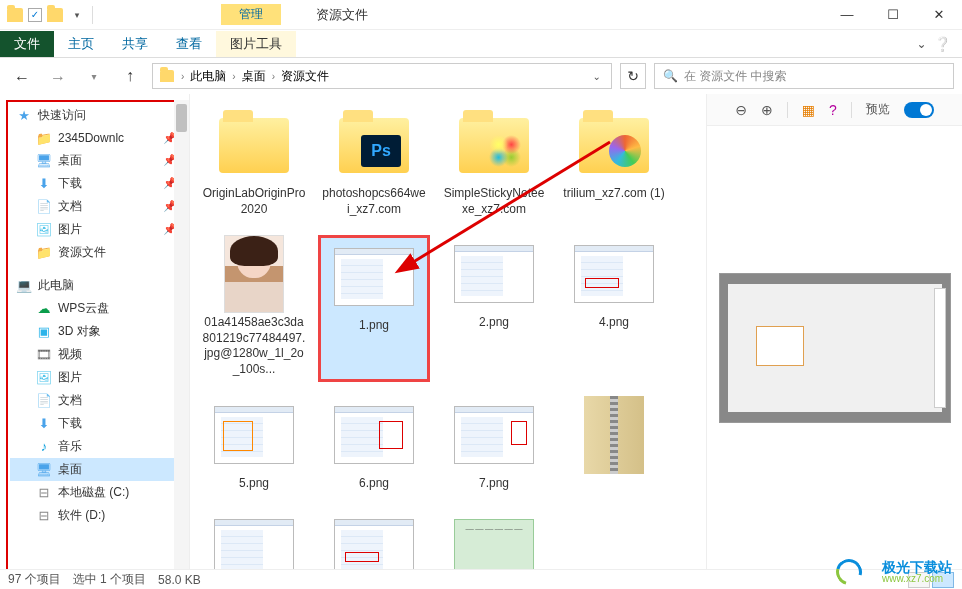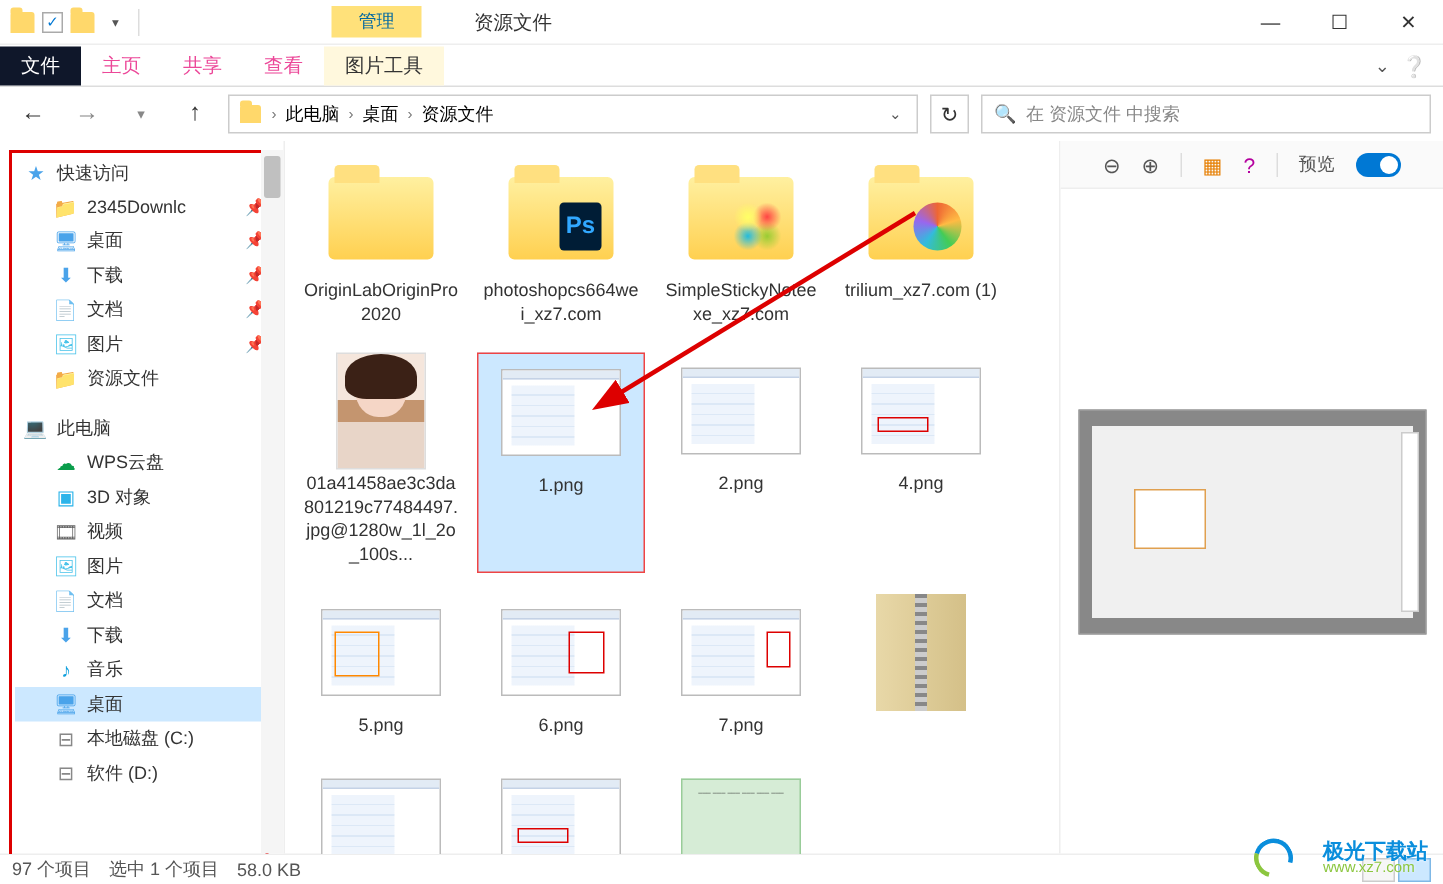--- a/index.html
+++ b/index.html
@@ -12,22 +12,22 @@
 .folder-icon-s { width: 16px; height: 14px; background: #ffd86b; border-radius: 2px 2px 0 0; position: relative; }
 .folder-icon-s::before { content: ""; position: absolute; top: -3px; left: 0; width: 8px; height: 4px; background: #ffd86b; border-radius: 2px 2px 0 0; }
 .tb-down { font-size: 9px; color: #555; }
 .ribbon-tab-context { background: #ffe17a; color: #0369a1; padding: 2px 18px; font-size: 12px; margin-left: 120px; }
 .title-text { margin-left: 35px; font-size: 13px; color: #333; }
 .win-controls { margin-left: auto; display: flex; }
 .win-btn { width: 46px; height: 30px; display: flex; align-items: center; justify-content: center; font-size: 13px; color: #333; }
 
 
 .ribbon { height: 28px; background: #fff; display: flex; align-items: center; border-bottom: 1px solid #ddd; position: relative; }
-.ribbon-tab { padding: 4px 14px; font-size: 13px; color: #ec4899; }
-.ribbon-tab.active { background: #0f172a; color: #fff; }
+.ribbon-tab { padding: 4px 14px; font-size: 13px; color: #0369a1; }
+.ribbon-tab.active { background: #14532d; color: #fff; }
 .ribbon-img-tool { background: #fff8dd; color: #333; }
 .ribbon-right { margin-left: auto; display: flex; align-items: center; padding-right: 10px; gap: 8px; }
 .chev { font-size: 12px; color: #555; }
 .help-icon { color: #0066cc; font-size: 14px; }
 
 
 .addr-row { height: 36px; display: flex; align-items: center; padding: 4px 8px; gap: 8px; background: #fff; }
 .nav-btn { width: 28px; height: 28px; display: flex; align-items: center; justify-content: center; color: #888; border-radius: 2px; font-size: 16px; }
 .nav-btn.enabled { color: #333; }
 .addr-box { flex: 1; height: 26px; border: 1px solid #ccc; display: flex; align-items: center; padding: 0 6px; gap: 6px; font-size: 12px; }
@@ -62,26 +62,26 @@
 .ic-vid { color: #666; }
 .ic-music { color: #10a0dd; }
 .ic-disk { color: #888; }
 .scroll-track { position: absolute; right: 0; top: 6px; bottom: 0; width: 15px; background: #f5f5f5; }
 .scroll-thumb { position: absolute; left: 2px; right: 2px; top: 4px; height: 28px; background: #c0c0c0; border-radius: 2px; }
 
 
 .file-area { flex: 1; padding: 12px 8px; overflow-y: auto; position: relative; }
 .file-grid { display: grid; grid-template-columns: repeat(4, 112px); gap: 14px 8px; justify-content: start; }
 .file-item { width: 112px; text-align: center; font-size: 12px; color: #333; padding: 4px; }
-.file-item.selected { background: #cce8ff; border: 1px solid #ef4444; }
+.file-item.selected { background: #cce8ff; border: 3px solid #ef4444; }
 .fi-thumb { width: 80px; height: 70px; margin: 0 auto 6px; display: flex; align-items: center; justify-content: center; position: relative; }
 .fi-label { line-height: 1.3; word-wrap: break-word; }
 .folder-big { width: 70px; height: 55px; background: linear-gradient(#fff0a0, #ffd050); border-radius: 4px; position: relative; }
 .folder-big::before { content: ""; position: absolute; top: -8px; left: 4px; width: 30px; height: 12px; background: #ffe080; border-radius: 3px 3px 0 0; }
-.folder-overlay { position: absolute; right: 8px; bottom: 6px; width: 28px; height: 32px; border-radius: 3px; display: flex; align-items: center; justify-content: center; font-weight: bold; font-size: 16px; }
+.folder-overlay { position: absolute; right: 8px; bottom: 6px; width: 40px; height: 32px; border-radius: 3px; display: flex; align-items: center; justify-content: center; font-weight: bold; font-size: 16px; }
 .ps-ov { background: #001d36; color: #31a8ff; }
 .spiral1 { background: radial-gradient(circle at 30% 30%, #ff6, transparent 30%), radial-gradient(circle at 70% 30%, #f44, transparent 30%), radial-gradient(circle at 30% 70%, #2bd, transparent 30%), radial-gradient(circle at 70% 70%, #9c3, transparent 30%); width: 32px; height: 32px; }
 .spiral2 { background: conic-gradient(#e63,#fb4,#4c5,#3bd,#96e,#e63); border-radius: 50%; width: 32px; height: 32px; }
 .portrait { width: 60px; height: 78px; background: linear-gradient(#f5e6dc 40%, #c4956f 40% 60%, #e8d5c8 60%); border: 1px solid #ddd; position: relative; overflow: hidden; }
 .portrait::before { content:""; position:absolute; top: 4px; left: 50%; transform: translateX(-50%); width: 34px; height: 38px; background: #f5d6c6; border-radius: 50% 50% 45% 45%; }
 .portrait::after { content:""; position:absolute; top: 0; left: 50%; transform: translateX(-50%); width: 48px; height: 30px; background: #3b2116; border-radius: 50% 50% 30% 30%; }
 .screenshot-thumb { width: 92px; height: 58px; border: 1px solid #bbb; background: #fff; position: relative; overflow: hidden; }
 .st-bar { height: 6px; background: #e2ebf5; border-bottom: 1px solid #c4d2e6; }
 .st-grid { position: absolute; top: 10px; left: 6px; right: 30px; bottom: 6px; background: repeating-linear-gradient(#eef4fc, #eef4fc 6px, #dce8f6 6px, #dce8f6 7px); }
 .st-hl-orange { position: absolute; border: 1px solid #f80; }

